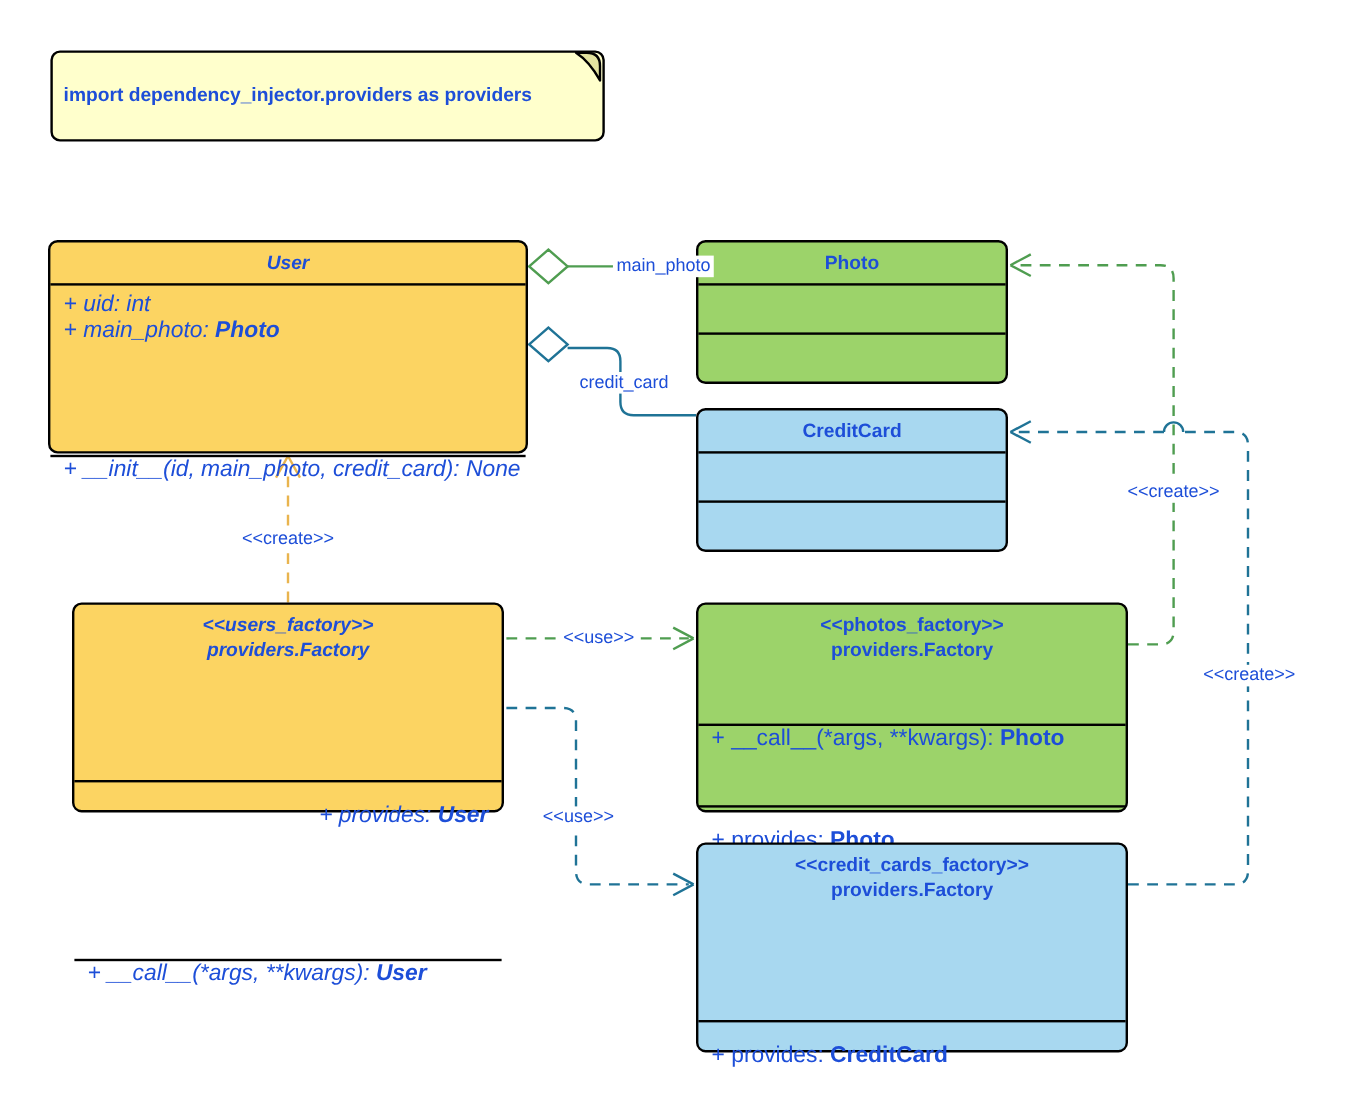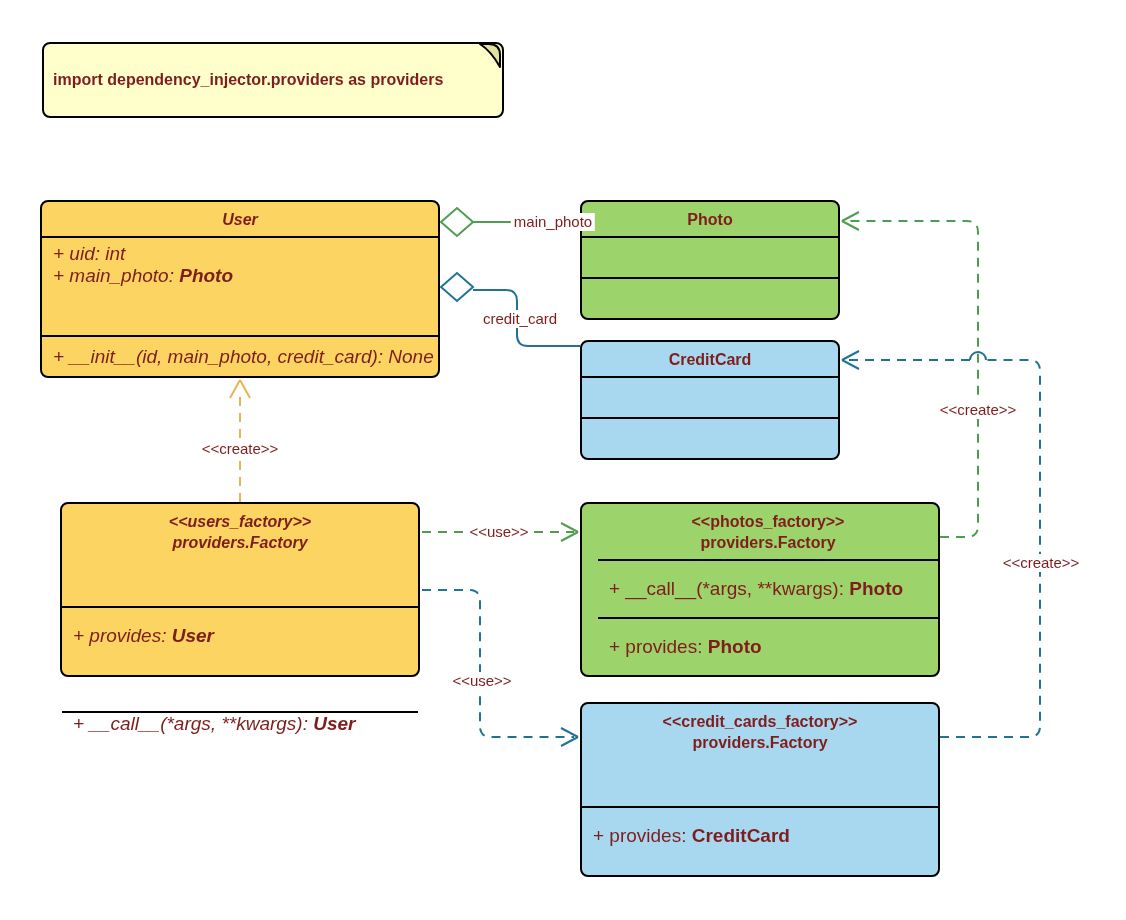--- a/index.html
+++ b/index.html
@@ -1,34 +1,34 @@
 <!DOCTYPE html>
 <html style="--note_fill: #FFFFCC; --note_fold: #E2E2A0; --yellow_fill: #FCD462; --green_fill: #9CD36A; --blue_fill: #A8D8F0; --box_border: #000000; --gold_line: #E9B44E; --green_line: #4F9D50; --blue_line: #1F7396;"><head>
 <meta charset="utf-8">
 <style>
   html,body{margin:0;padding:0;background:#fff;}
   .canvas{
     position:relative;width:1126px;height:920px;background:#fff;
-    font-family:"Liberation Sans",sans-serif;color:#7f1d1d;overflow:hidden;
+    font-family:"Liberation Sans",sans-serif;color:#1d4ed8;overflow:hidden;
   }
   
   .box{
     position:absolute;border:2px solid var(--box_border);border-radius:8px;
     box-sizing:border-box;display:flex;flex-direction:column;
   }
   .fill-yellow{background:var(--yellow_fill);font-style:italic;}
   .fill-green{background:var(--green_fill);}
   .fill-blue{background:var(--blue_fill);}
   .hdr{
     display:flex;flex-direction:column;align-items:center;justify-content:center;
     font-weight:bold;font-size:16px;line-height:21px;flex:0 0 auto;
   }
   .cmp{border-top:2px solid var(--box_border);box-sizing:border-box;flex:0 0 auto;}
   .cmp.grow{flex:1 1 auto;}
-  .vcenter{display:flex;flex-direction:column;justify-content:center;}
+  .vcenter{display:flex;flex-direction:column;justify-content:center;margin-top:44px;}
   .member{font-size:19px;line-height:22px;padding:0 11px;white-space:nowrap;}
   .member .t{font-weight:bold;}
   .pad-top{padding-top:5px;}
   
   .note{
     position:absolute;left:42px;top:42px;width:462px;height:76px;
     background:var(--note_fill);border:2px solid var(--box_border);border-radius:8px;
     box-sizing:border-box;display:flex;align-items:center;
     font-weight:bold;font-size:16px;padding-left:9px;
   }
@@ -126,29 +126,29 @@
     </div>
     <div class="cmp" style="height:41px;"></div>
     <div class="cmp grow"></div>
   </div>
 
   <div class="box fill-yellow" style="left:60px;top:502px;width:360px;height:175px;gap:47px;">
     <div class="hdr" style="height:55px;">
       <span>&lt;&lt;users_factory&gt;&gt;</span>
       <span>providers.Factory</span>
     </div>
-    <div class="cmp vcenter" style="height:58px;">
+    <div class="cmp vcenter" style="height:58px;text-align:right;">
       <div class="member"><span>+ provides: </span><span class="t">User</span></div>
     </div>
     <div class="cmp grow vcenter">
       <div class="member"><span>+ __call__(*args, **kwargs): </span><span class="t">User</span></div>
     </div>
   </div>
 
-  <div class="box fill-green" style="left:580px;top:502px;width:360px;height:175px;padding-left:16px;">
+  <div class="box fill-green" style="left:580px;top:502px;width:360px;height:175px;">
     <div class="hdr" style="height:55px;">
       <span>&lt;&lt;photos_factory&gt;&gt;</span>
       <span>providers.Factory</span>
     </div>
     <div class="cmp grow vcenter">
       <div class="member"><span>+ __call__(*args, **kwargs): </span><span class="t">Photo</span></div>
     </div>
     <div class="cmp vcenter" style="height:58px;">
       <div class="member"><span>+ provides: </span><span class="t">Photo</span></div>
     </div>

